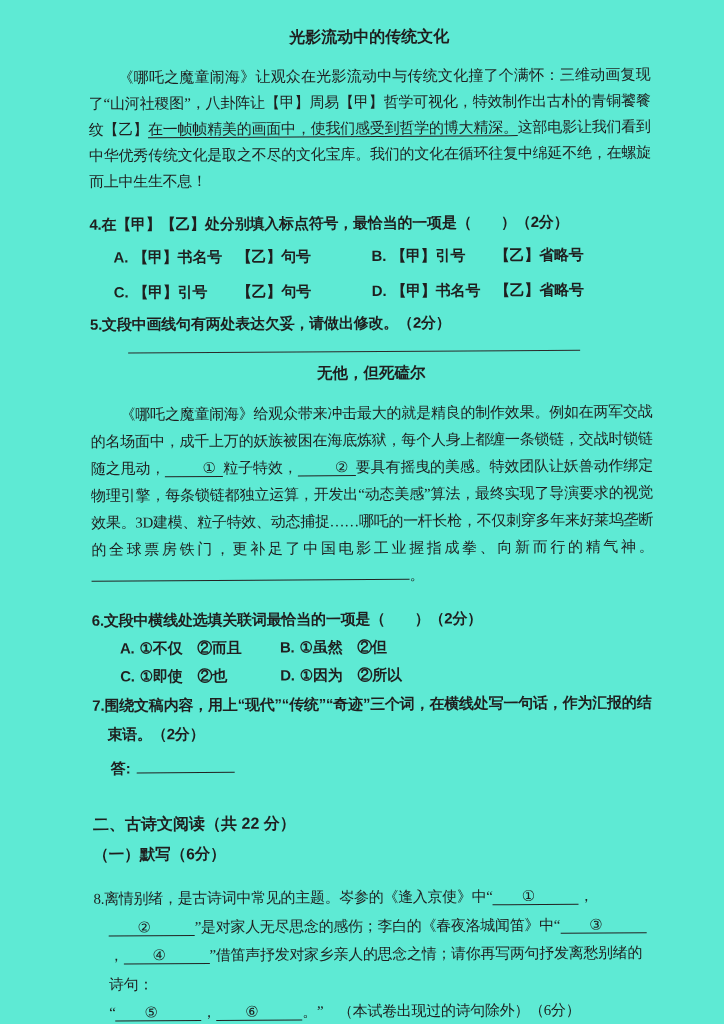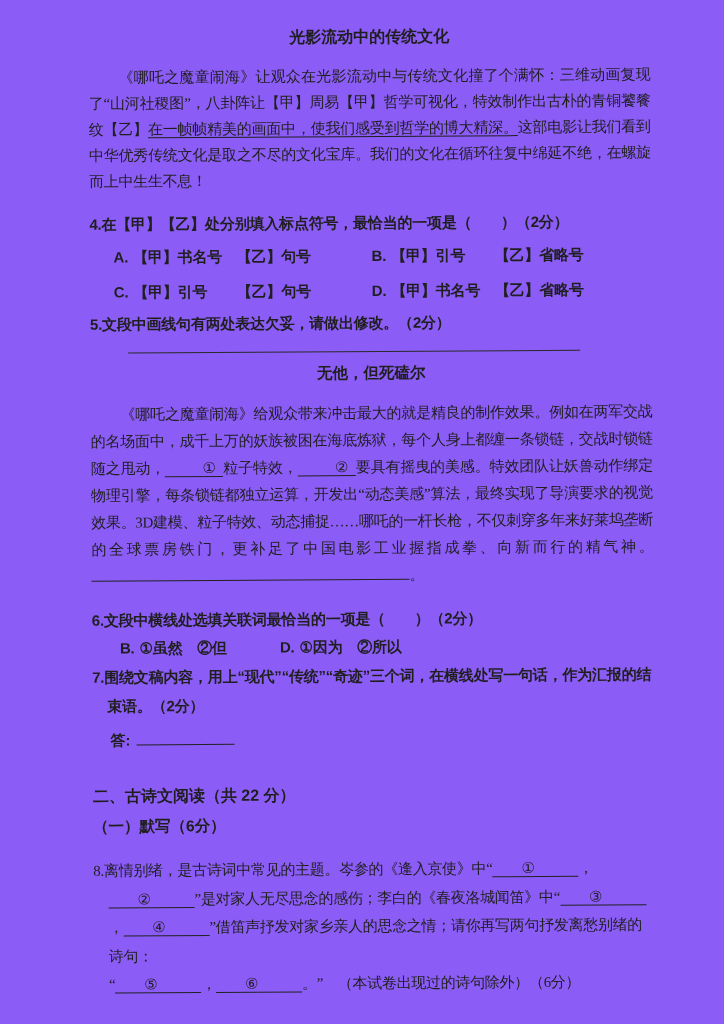--- a/index.html
+++ b/index.html
@@ -1,18 +1,18 @@
 <!DOCTYPE html>
 <html><head>
 <meta charset="utf-8">
 <style>
   html,body { margin:0; padding:0; background:#ffffff; }
   .page {
     position:relative; width:724px; height:1024px;
-    background:#8b5cf6; overflow:hidden;
+    background:#5eead4; overflow:hidden;
     color:#1f1f1f;
     font-family:"Liberation Serif", serif;
     font-size:15px;
   }
   .sheet {
     position:absolute; left:88px; top:0; width:562px;
     transform:rotate(-0.35deg); transform-origin:50% 0;
   }
   .kai { font-family:"Liberation Serif", serif; }
   .hei { font-family:"Liberation Sans", sans-serif; font-weight:600; }
@@ -72,21 +72,23 @@
     </div>
 
     <div>
       <div class="boxtitle kai">无他，但死磕尔</div>
       <p class="p2 kai"><span>《哪吒之魔童闹海》给观众带来冲击最大的就是精良的制作效果。例如在两军交战的名场面中，成千上万的妖族被困在海底炼狱，每个人身上都缠一条锁链，交战时锁链随之甩动，</span><span class="blank-num">①</span><span>粒子特效，</span><span class="blank-num">②</span><span>要具有摇曳的美感。特效团队让妖兽动作绑定物理引擎，每条锁链都独立运算，开发出“动态美感”算法，最终实现了导演要求的视觉效果。3D建模、粒子特效、动态捕捉……哪吒的一杆长枪，不仅刺穿多年来好莱坞垄断的全球票房铁门，更补足了中国电影工业握指成拳、向新而行的精气神。</span><span class="blank-end"></span><span>。</span></p>
     </div>
 
     <div>
       <div class="q6stem hei">6.文段中横线处选填关联词最恰当的一项是（　　）（2分）</div>
       <div class="opts6 hei">
+        <span class="opt"><span class="lbl">A.</span><span>①不仅　②而且</span></span>
         <span class="opt"><span class="lbl">B.</span><span>①虽然　②但</span></span>
+        <span class="opt"><span class="lbl">C.</span><span>①即使　②也</span></span>
         <span class="opt"><span class="lbl">D.</span><span>①因为　②所以</span></span>
       </div>
     </div>
 
     <div>
       <div class="hang hei">7.围绕文稿内容，用上“现代”“传统”“奇迹”三个词，在横线处写一句话，作为汇报的结束语。（2分）</div>
       <div class="answrow hei"><span>答:</span><span class="ansblank7"></span></div>
     </div>
 
     <div class="sec">二、古诗文阅读（共 22 分）</div>

